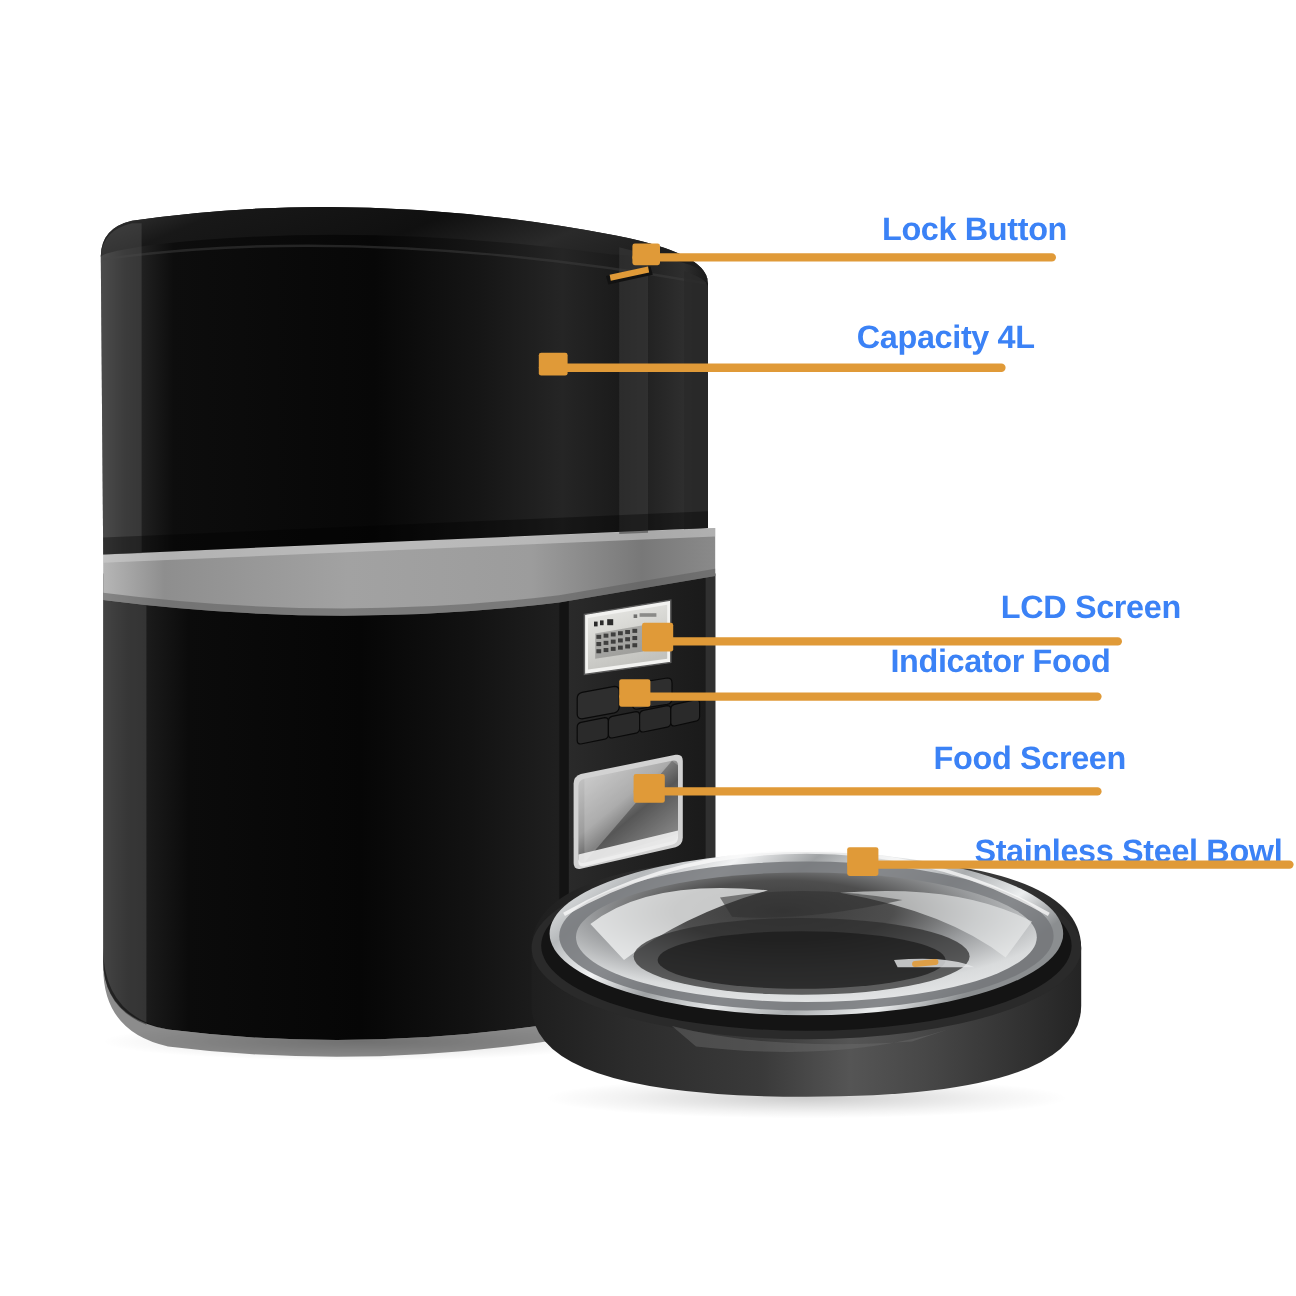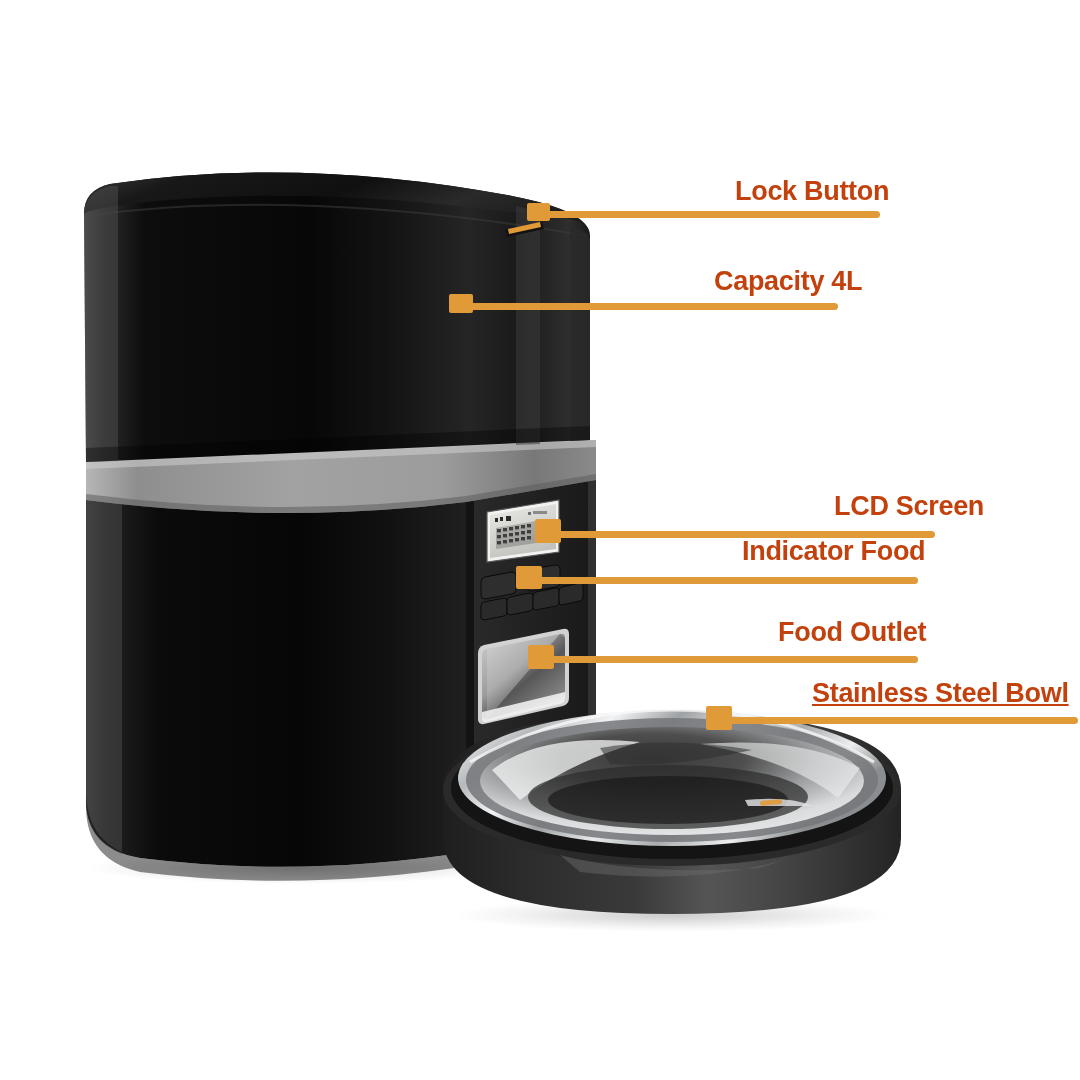--- a/index.html
+++ b/index.html
@@ -38,21 +38,21 @@
     border-radius: 4px;
     background: #e09a38;
   }
   .callout-marker {
     position: absolute;
     background: #e09a38;
     border-radius: 2px;
   }
   .callout-label {
     position: absolute;
-    color: #c2410c;
+    color: #3b82f6;
     font-size: 27px;
     font-weight: 700;
     letter-spacing: -0.3px;
     white-space: nowrap;
     font-family: "Liberation Sans", sans-serif;
   }
 </style>
 </head>
 <body>
 
@@ -347,25 +347,25 @@
       <div class="callout-marker" style="left:535px; top:519px; width:26px; height:24px;"></div>
     </div>
 
     <div class="callout">
       <div class="callout-label" style="left:742px; top:536px;">Indicator Food</div>
       <div class="callout-line" style="left:516px; top:577px; width:402px;"></div>
       <div class="callout-marker" style="left:516px; top:566px; width:26px; height:23px;"></div>
     </div>
 
     <div class="callout">
-      <div class="callout-label" style="left:778px; top:617px;">Food Outlet</div>
+      <div class="callout-label" style="left:778px; top:617px;">Food Screen</div>
       <div class="callout-line" style="left:528px; top:656px; width:390px;"></div>
       <div class="callout-marker" style="left:528px; top:645px; width:26px; height:24px;"></div>
     </div>
 
     <div class="callout">
-      <div class="callout-label" style="left:812px; top:678px;text-decoration:underline;">Stainless Steel Bowl</div>
+      <div class="callout-label" style="left:812px; top:694px;">Stainless Steel Bowl</div>
       <div class="callout-line" style="left:706px; top:717px; width:372px;"></div>
       <div class="callout-marker" style="left:706px; top:706px; width:26px; height:24px;"></div>
     </div>
 
   </div>
 </div>
 
 </body></html>

